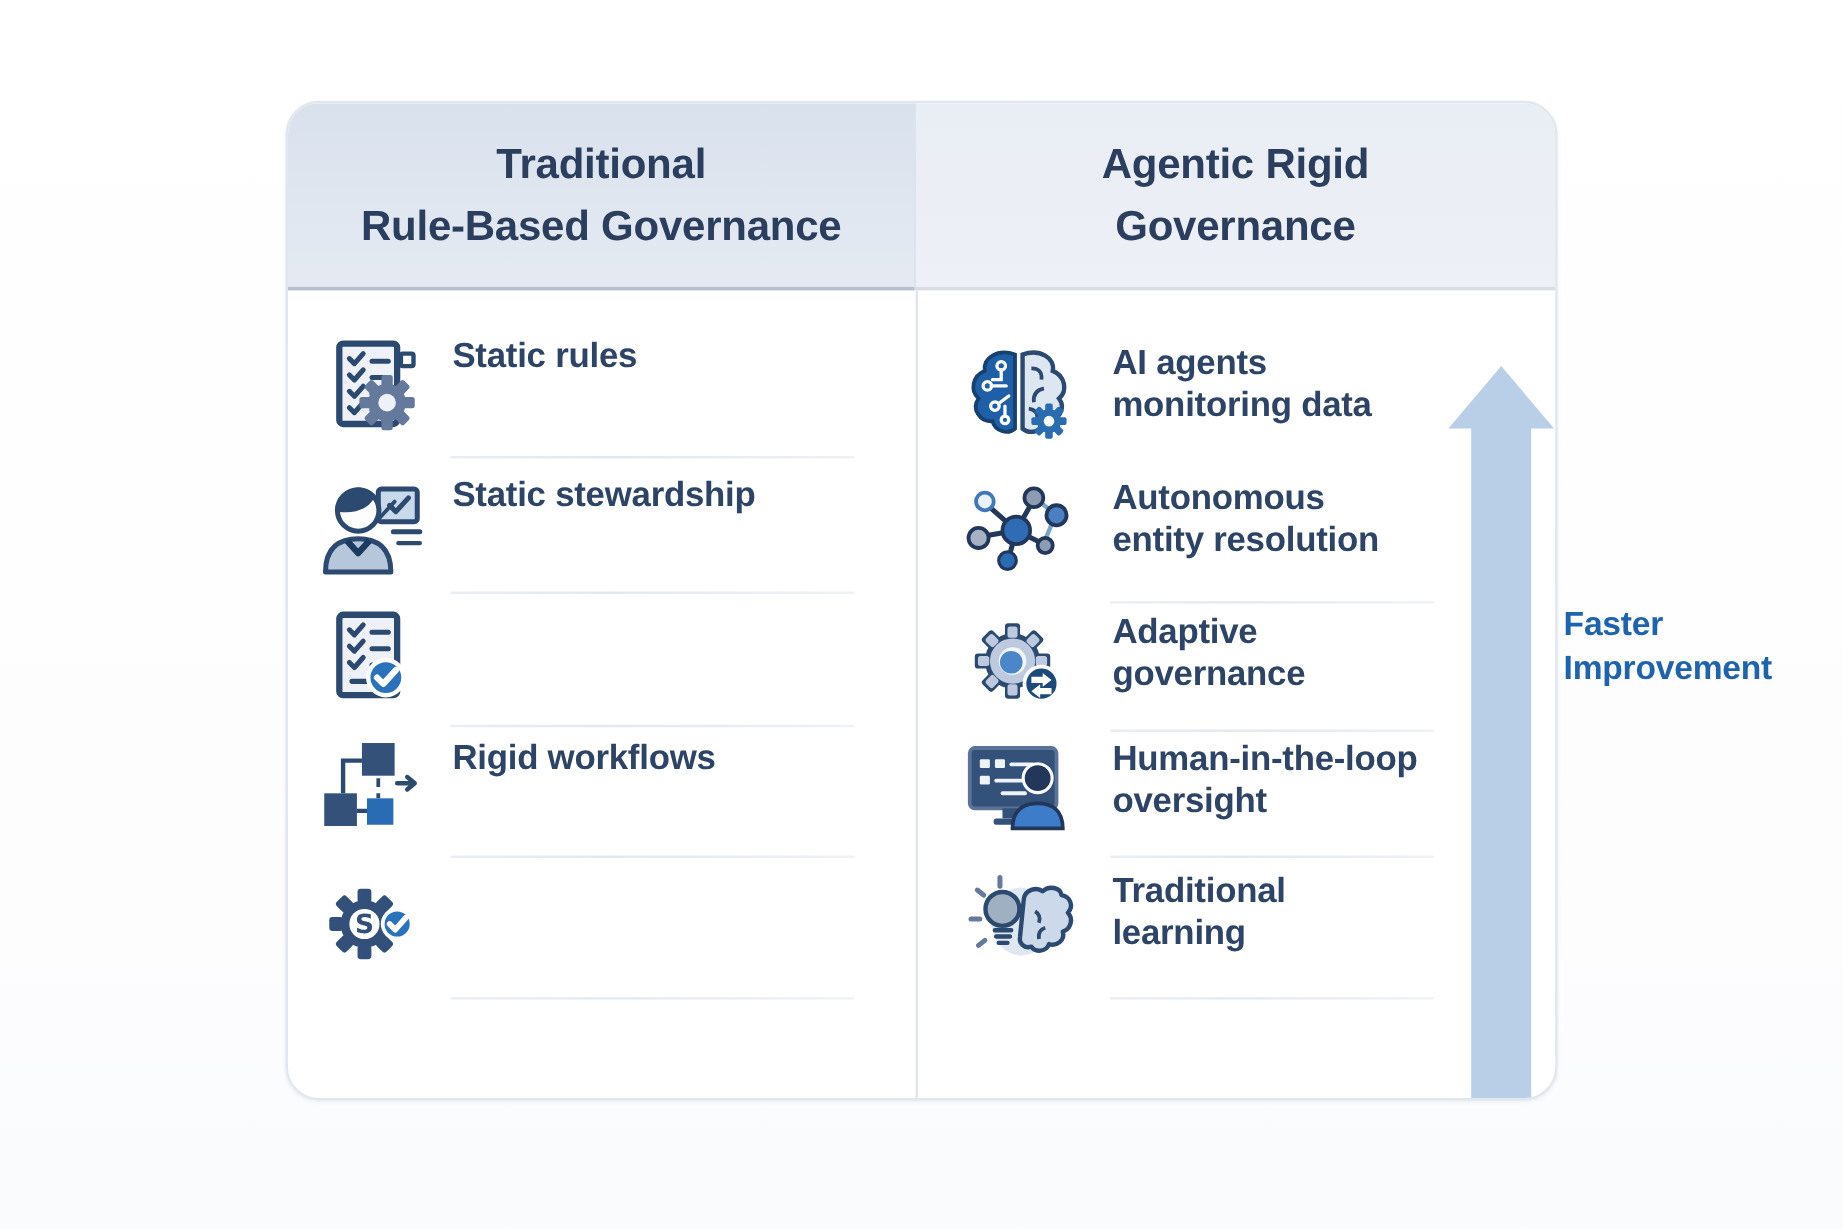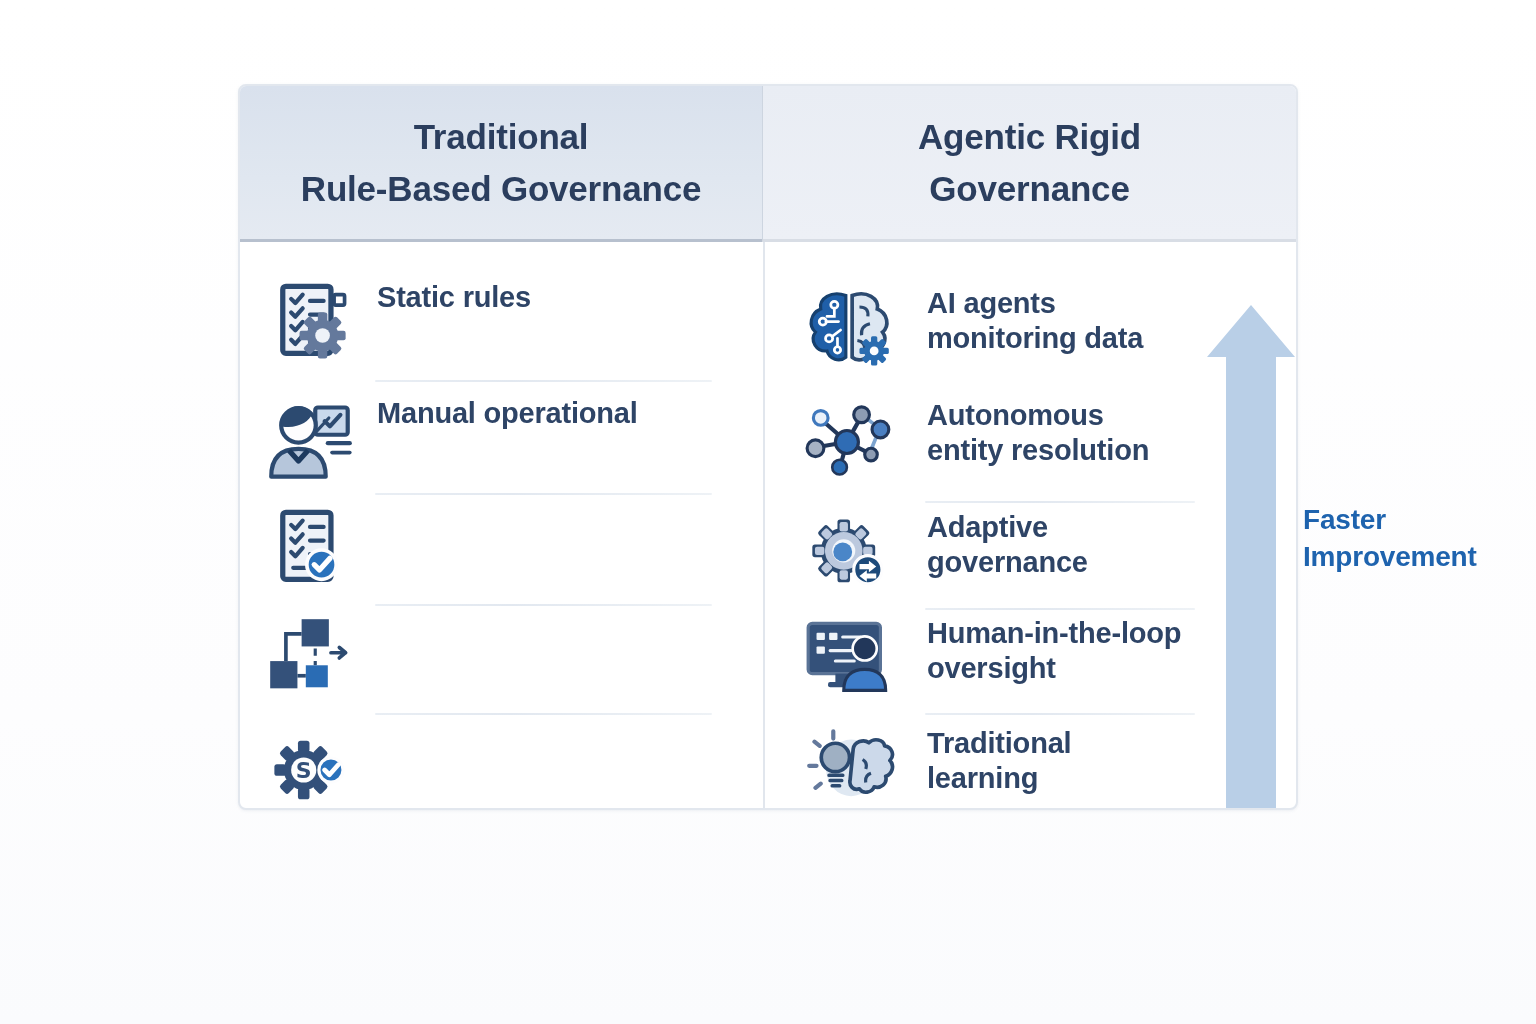--- a/index.html
+++ b/index.html
@@ -3,22 +3,22 @@
 <meta charset="utf-8">
 <style>
   html,body{margin:0;padding:0;}
   body{
     width:1536px;height:1024px;position:relative;overflow:hidden;
     background:linear-gradient(180deg,#ffffff 0%,#fdfdfe 70%,#fafbfd 100%);
     font-family:"Liberation Sans","DejaVu Sans",sans-serif;
     color:#2e4466;
   }
   .card{
-    position:absolute;left:238px;top:84px;width:1060px;height:726px;
-    background:#ffffff;border:2px solid #e2e7ee;border-radius:8px;
+    position:absolute;left:238px;top:84px;width:1060px;height:833px;
+    background:#ffffff;border:2px solid #e2e7ee;border-radius:28px;
     box-sizing:border-box;overflow:hidden;
     box-shadow:0 1px 3px rgba(140,155,180,.14);
   }
   .header-row{position:absolute;left:0;top:0;right:0;height:156px;display:flex;}
   .header-cell{box-sizing:border-box;display:flex;align-items:center;justify-content:center;}
   .header-cell.left{
     width:524px;
     background:linear-gradient(180deg,#d9e1ed 0%,#e0e7f0 60%,#e5eaf2 100%);
     border-bottom:3px solid #b7c0ce;
   }
@@ -113,21 +113,21 @@
           <path d="M56 24l5 5 10-11" stroke="#2c4a70" stroke-width="4" fill="none" stroke-linecap="round" stroke-linejoin="round"></path>
           <path d="M48 34L60 21" stroke="#2c4a70" stroke-width="3" stroke-linecap="round"></path>
           <path d="M59 45h21" stroke="#2c4a70" stroke-width="4" stroke-linecap="round"></path>
           <path d="M63 54h17" stroke="#2c4a70" stroke-width="3.5" stroke-linecap="round"></path>
           <circle cx="31" cy="28" r="16.5" fill="#fdfdfe" stroke="#2c4a70" stroke-width="4"></circle>
           <path d="M15 29a16.5 16.5 0 0 1 29.5-12.5C41 25 30 31.5 15 29z" fill="#2c4a70"></path>
           <path d="M5 77c0-20 11.5-26.5 26-26.5S57 57 57 77z" fill="#b6c6db" stroke="#2c4a70" stroke-width="4" stroke-linejoin="round"></path>
           <path d="M22 52l9 10 9-10" fill="none" stroke="#1d3a5f" stroke-width="5" stroke-linejoin="round"></path>
         </svg>
       </span>
-      <span class="item-label">Manual operational</span>
+      <span class="item-label">Static stewardship</span>
     </div>
     <div class="div-line l l2"></div>
 
     <div class="item" style="top:464px">
       <span class="icon">
         <svg viewBox="0 0 84 84">
           <rect x="16" y="6" width="46" height="64" rx="3" fill="#eef2f8" stroke="#2c4a70" stroke-width="5"></rect>
           <path d="M24 18l4 4 7-8M24 31l4 4 7-8M24 44l4 4 7-8" stroke="#2c4a70" stroke-width="4" fill="none" stroke-linecap="round" stroke-linejoin="round"></path>
           <path d="M42 20h13M42 33h13M42 46h10M26 59h12" stroke="#2c4a70" stroke-width="4" stroke-linecap="round"></path>
           <circle cx="53" cy="56" r="14" fill="#2a72bc" stroke="#fdfdfe" stroke-width="3.5"></circle>
@@ -142,20 +142,21 @@
         <svg viewBox="0 0 84 84">
           <path d="M34 18H19v26" fill="none" stroke="#2c4a70" stroke-width="3.5"></path>
           <path d="M47 32v16" stroke="#2c4a70" stroke-width="3" stroke-dasharray="7 5"></path>
           <rect x="34" y="4" width="26" height="26" fill="#34517a"></rect>
           <rect x="4" y="44" width="26" height="26" fill="#34517a"></rect>
           <rect x="38" y="48" width="21" height="21" fill="#2a6cb4"></rect>
           <path d="M30 58h8" stroke="#2c4a70" stroke-width="3.5"></path>
           <path d="M62 36h14M70 31l6 5-6 5" fill="none" stroke="#2c4a70" stroke-width="3.5" stroke-linecap="round" stroke-linejoin="round"></path>
         </svg>
       </span>
+      <span class="item-label">Rigid workflows</span>
     </div>
     <div class="div-line l l4"></div>
 
     <div class="item" style="top:684px">
       <span class="icon">
         <svg viewBox="0 0 84 84">
           <g transform="translate(36,42)">
             <g fill="#33507a">
               <rect x="-5.5" y="-28" width="11" height="11" rx="2.5"></rect>
               <rect x="-5.5" y="-28" width="11" height="11" rx="2.5" transform="rotate(45)"></rect>

